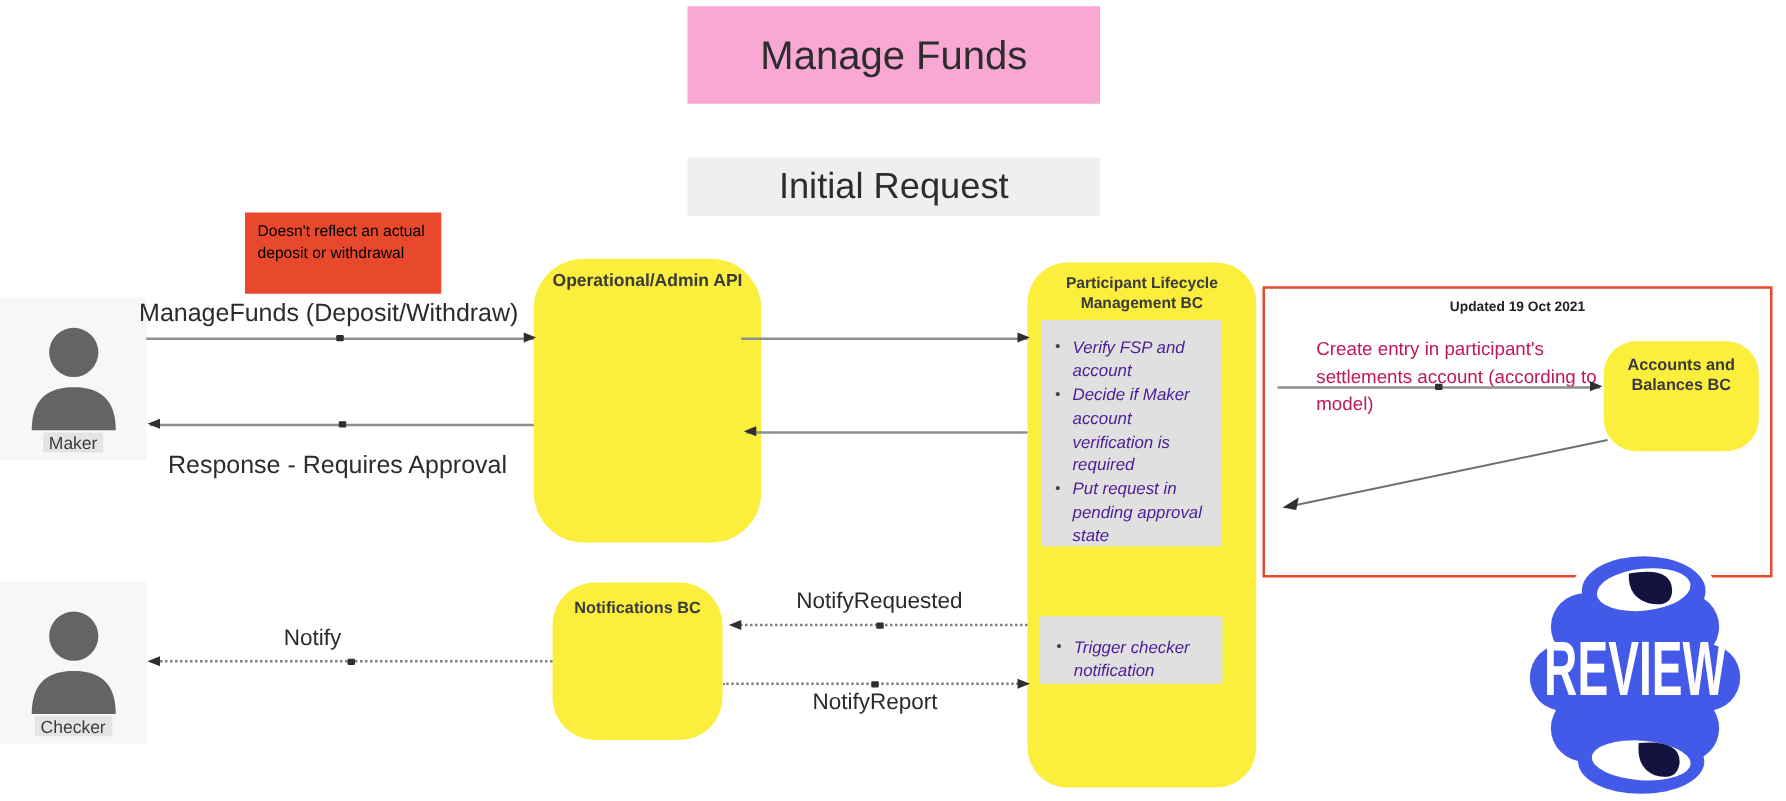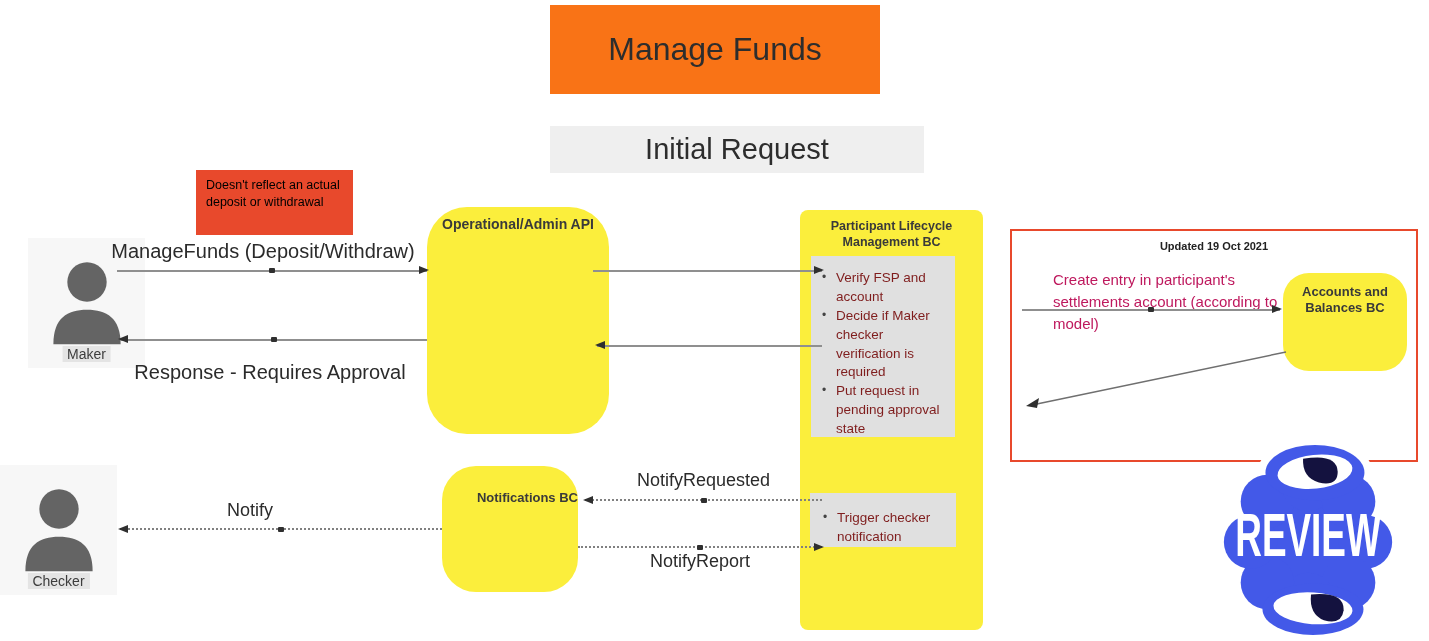--- a/index.html
+++ b/index.html
@@ -1,57 +1,57 @@
 <!DOCTYPE html>
 <html><head>
 <meta charset="utf-8">
 <style>
   * { margin:0; padding:0; box-sizing:border-box; }
   html,body { background:#fff; }
   body { font-family:"Liberation Sans", sans-serif; }
   .canvas { position:relative; width:1429px; height:641px; background:#ffffff; overflow:hidden; }
 
   
-  .title-main { position:absolute; left:550px; top:5px; width:330px; height:89px;
-    background:#f97316; display:flex; align-items:center; justify-content:center;
+  .title-main { position:absolute; left:550px; top:5px; width:330px; height:78px;
+    background:#f9a8d4; display:flex; align-items:center; justify-content:center;
     font-size:32px; color:#2d2d2d; }
-  .title-sub { position:absolute; left:550px; top:126px; width:374px; height:47px;
+  .title-sub { position:absolute; left:550px; top:126px; width:330px; height:47px;
     background:#efefef; display:flex; align-items:center; justify-content:center;
     font-size:29px; color:#2d2d2d; }
 
   
   .note { position:absolute; left:196px; top:170px; width:157px; height:65px;
     background:#e8492c; color:#000000; font-size:12.5px; line-height:1.35;
     padding:7px 10px; }
 
   
   .actor { position:absolute; left:0; width:117px; height:130px; background:#f7f7f7; }
-  .actor.maker { top:238px;margin-left:28px; }
+  .actor.maker { top:238px; }
   .actor.checker { top:465px; }
   .actor svg { position:absolute; left:50%; top:16px; transform:translateX(-50%);
     width:82px; height:92px; }
   .actor .alabel { position:absolute; bottom:6px; left:50%; transform:translateX(-50%);
     background:#e4e4e4; color:#3c3c3c; font-size:14px; padding:0 5px; white-space:nowrap; }
 
   
   .ybox { position:absolute; background:#fbee3c; }
   .ybox .ytitle { font-weight:bold; color:#3a3a3a; text-align:center; }
   .api-box { left:427px; top:207px; width:182px; height:227px; border-radius:40px; }
   .api-box .ytitle { font-size:14px; padding-top:9px; }
-  .plm-box { left:800px; top:210px; width:183px; height:420px; border-radius:8px; }
+  .plm-box { left:822px; top:210px; width:183px; height:420px; border-radius:32px; }
   .plm-box .ytitle { font-size:12.5px; padding:9px 14px 0 14px; line-height:1.25; }
   .notif-box { left:442px; top:466px; width:136px; height:126px; border-radius:34px; }
-  .notif-box .ytitle { font-size:13px; padding-top:24px;text-align:right; }
-  .ab-box { left:1283px; top:273px; width:124px; height:98px; border-radius:26px; }
+  .notif-box .ytitle { font-size:13px; padding-top:12px; }
+  .ab-box { left:1283px; top:273px; width:124px; height:88px; border-radius:26px; }
   .ab-box .ytitle { font-size:13px; padding:11px 8px 0 8px; line-height:1.25; }
 
   
   .task-panel { position:absolute; background:#e0e0e0; color:#333333; font-size:13.5px; }
   .task-panel ul { list-style:none; }
-  .task-panel li { position:relative; padding-left:17px; line-height:1.4; color:#7f1d1d; }
+  .task-panel li { position:relative; padding-left:17px; line-height:1.4; color:#4c1d95;font-style:italic; }
   .task-panel li::before { content:"\2022"; position:absolute; left:3px; top:0;
     font-size:12px; color:#444; }
   .panel-1 { left:11px; top:46px; width:144px; height:181px; padding:13px 4px 0 8px; }
   .panel-2 { left:10px; top:283px; width:146px; height:54px; display:flex; align-items:flex-end;
     padding:0 2px 0 10px; }
 
   
   .arrow { position:absolute; height:2px; background:#8f8f8f; }
   .arrow.dotted { background:none; height:0; border-top:2px dotted #808080; }
   .head-r { position:absolute; right:-2px; top:-4px; width:0; height:0;
@@ -129,21 +129,21 @@
 
   <div class="ybox api-box">
     <div class="ytitle">Operational/Admin API</div>
   </div>
 
   <div class="ybox plm-box">
     <div class="ytitle">Participant Lifecycle Management BC</div>
     <div class="task-panel panel-1">
       <ul>
         <li>Verify FSP and account</li>
-        <li>Decide if Maker checker verification is required</li>
+        <li>Decide if Maker account verification is required</li>
         <li>Put request in pending approval state</li>
       </ul>
     </div>
     <div class="task-panel panel-2">
       <ul>
         <li>Trigger checker notification</li>
       </ul>
     </div>
   </div>
 

